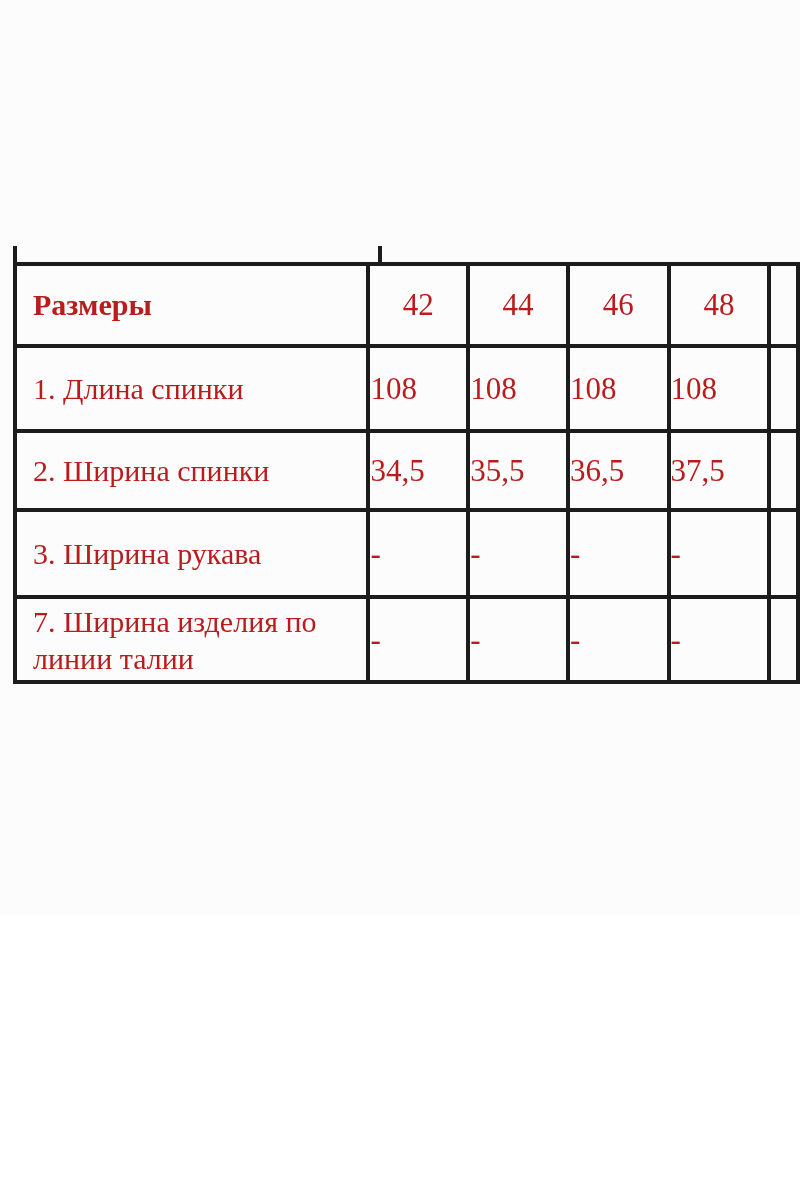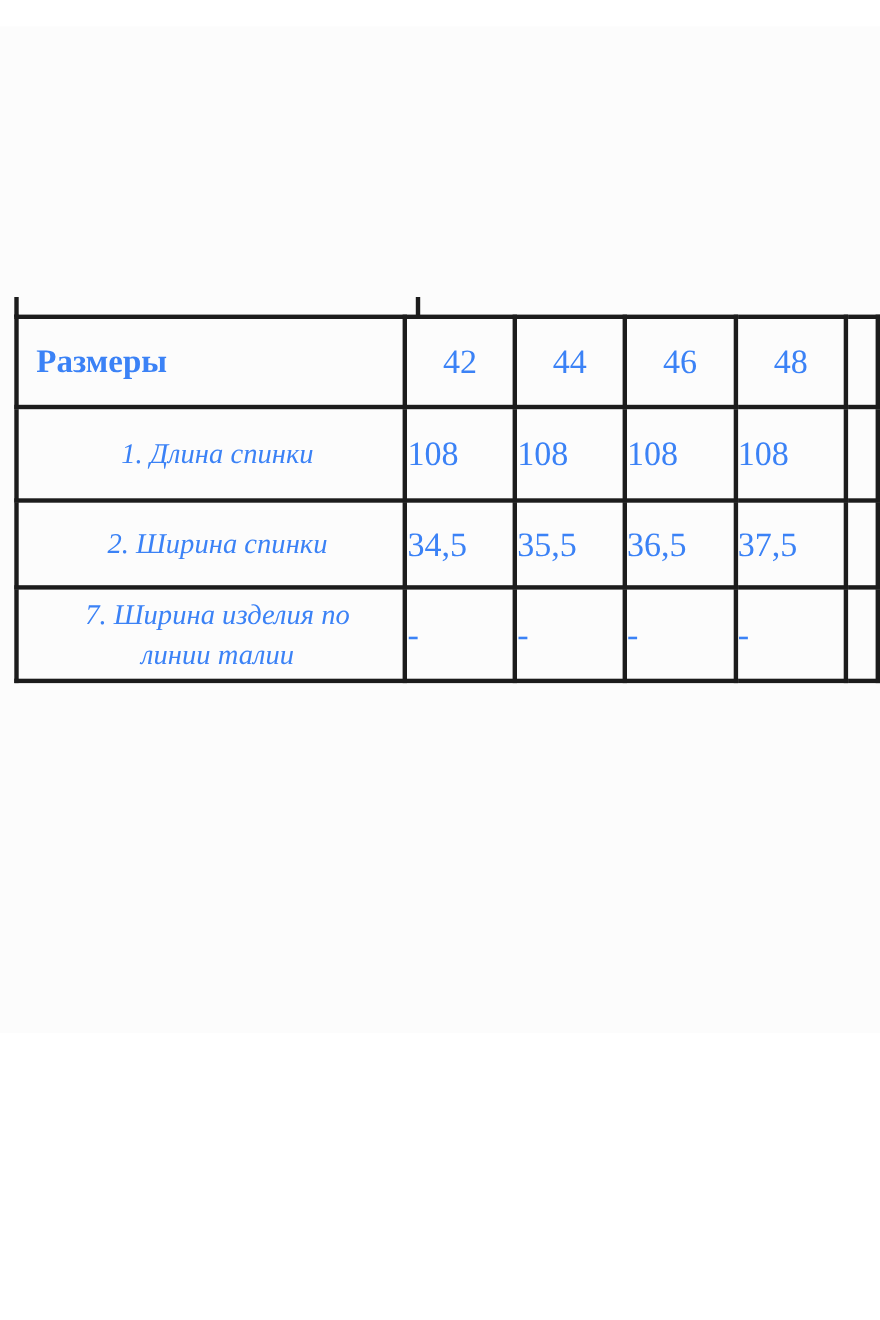--- a/index.html
+++ b/index.html
@@ -3,22 +3,21 @@
 <meta charset="utf-8">
 <style>
   html, body { margin: 0; padding: 0; }
   .page {
     position: relative;
     width: 800px;
     height: 915px;
     background: #fcfcfc;
     overflow: hidden;
     font-family: "Liberation Serif", "DejaVu Serif", serif;
-    color: #3b82f6;
-    margin-top: 24px;
+    color: #b91c1c;
   }
   
   .stub {
     position: absolute;
     width: 4px;
     background: #1c1c1c;
   }
   .stub-top-left  { left: 13px;  top: 246px; height: 18px; }
   .stub-top-mid   { left: 378px; top: 246px; height: 18px; }
   .stub-bottom-left { left: 13px; top: 923px; height: 29px; }
@@ -41,26 +40,25 @@
     font-weight: bold;
     font-size: 30px;
     padding-left: 16px;
   }
   th.size-head {
     text-align: center;
     font-weight: normal;
     font-size: 31px;
   }
   td.label {
-    text-align: center;
-    font-size: 26px;
+    text-align: left;
+    font-size: 30px;
     padding-left: 16px;
     padding-right: 4px;
     line-height: 37px;
-    font-style: italic;
   }
   td.label .line { display: block; }
   td.value {
     text-align: left;
     font-size: 31px;
   }
 </style>
 </head>
 <body>
 
@@ -106,20 +104,31 @@
         <span class="line">2. Ширина спинки</span>
         <span class="line"></span>
       </td>
       <td class="value">34,5</td>
       <td class="value">35,5</td>
       <td class="value">36,5</td>
       <td class="value">37,5</td>
       <td class="value"></td>
     </tr>
 
+    <tr style="height:87px">
+      <td class="label">
+        <span class="line">3. Ширина рукава</span>
+        <span class="line"></span>
+      </td>
+      <td class="value">-</td>
+      <td class="value">-</td>
+      <td class="value">-</td>
+      <td class="value">-</td>
+      <td class="value"></td>
+    </tr>
 
 
 
     <tr style="height:85px">
       <td class="label">
         <span class="line">7. Ширина изделия по</span>
         <span class="line">линии талии</span>
       </td>
       <td class="value">-</td>
       <td class="value">-</td>

